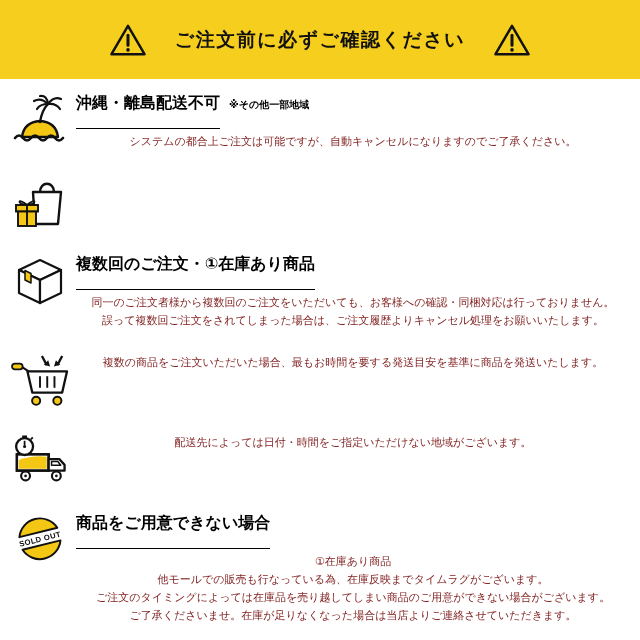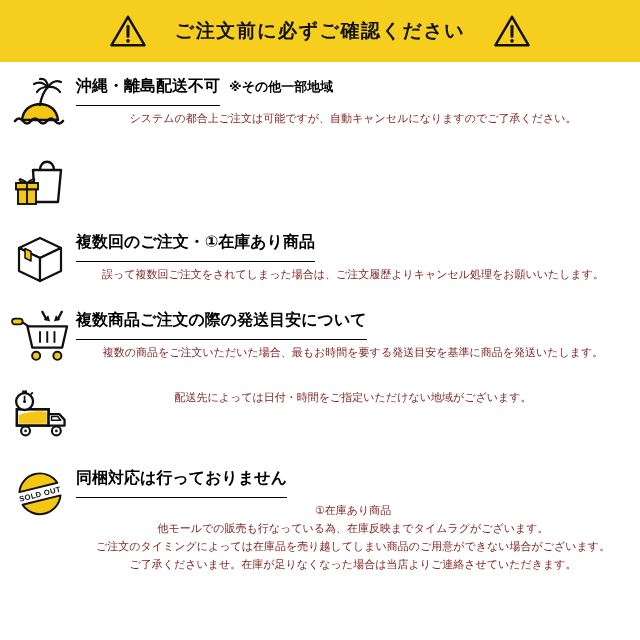--- a/index.html
+++ b/index.html
@@ -3,35 +3,35 @@
 <meta charset="utf-8">
 <style>
   * { box-sizing: border-box; }
   html, body { margin: 0; padding: 0; }
   body {
     width: 640px; height: 640px; background: #ffffff;
     font-family: "Liberation Sans", "DejaVu Sans", sans-serif;
     color: #222; overflow: hidden;
   }
   .banner {
-    height: 62px; background: #F6CE1E;
+    height: 79px; background: #F6CE1E;
     display: flex; align-items: center; justify-content: center; gap: 28px;
   }
   .banner-title { font-size: 19px; font-weight: bold; color: #111; letter-spacing: 1.5px; }
   .content { padding: 12px 10px 0 10px; }
   .row { display: flex; align-items: flex-start; margin-bottom: 24px; }
   .row:last-child { margin-bottom: 0; }
   .icon-box { flex: 0 0 60px; width: 60px; display: flex; justify-content: center; padding-top: 2px; }
   .txt { flex: 1; padding-left: 6px; }
   .title-line { margin-bottom: 3px; line-height: 23px; }
   .sec-title {
     font-size: 16px; font-weight: bold; color: #000;
-    display: inline-block; border-bottom: 1.7px solid #000; padding-bottom: 8px;
+    display: inline-block; border-bottom: 1.7px solid #000; padding-bottom: 14px;
   }
-  .sec-suffix { font-size: 13px; font-weight: bold; color: #000; margin-left: 9px; }
+  .sec-suffix { font-size: 10px; font-weight: bold; color: #000; margin-left: 9px; }
   .line { font-size: 11px; line-height: 18px; color: #7f1d1d; text-align: center; }
   .pgap { height: 12px; }
   svg { display: block; }
 </style>
 </head>
 <body>
 
 <div>
 
   <div class="banner">
@@ -95,20 +95,21 @@
           <path d="M27 6 L48 16 L27 26 L6 16 Z" fill="#fff" stroke="#111" stroke-width="2.2" stroke-linejoin="round"></path>
           <path d="M6 16 V39 L27 49 V26 Z" fill="#fff" stroke="#111" stroke-width="2.2" stroke-linejoin="round"></path>
           <path d="M48 16 V39 L27 49 V26 Z" fill="#fff" stroke="#111" stroke-width="2.2" stroke-linejoin="round"></path>
           <path d="M12 16.5 L18 19.5 L18 29 L12 26 Z" fill="#F3C713" stroke="#111" stroke-width="1.5" stroke-linejoin="round"></path>
         </svg>
       </div>
       <div class="txt">
         <div class="title-line">
           <span class="sec-title">複数回のご注文・①在庫あり商品</span>
         </div>
+        <div class="line">同一のご注文者様から複数回のご注文をいただいても、お客様への確認・同梱対応は行っておりません。</div>
         <div class="line">誤って複数回ご注文をされてしまった場合は、ご注文履歴よりキャンセル処理をお願いいたします。</div>
       </div>
     </div>
 
     <div class="row">
       <div class="icon-box">
         <svg width="58" height="54" viewBox="0 0 60 56">
           <rect x="1" y="9" width="11" height="6" rx="3" fill="#F3C713" stroke="#111" stroke-width="1.8"></rect>
           <line x1="11.5" y1="12.5" x2="19" y2="17.5" stroke="#111" stroke-width="2.2"></line>
           <path d="M32 1 L37 10.5" stroke="#111" stroke-width="2.4" fill="none"></path>
@@ -117,23 +118,20 @@
           <polygon points="51,10 44.5,12 46.5,5.5" fill="#111"></polygon>
           <path d="M17 17 H58 L53 39 H22 Z" fill="#fff" stroke="#111" stroke-width="2.4" stroke-linejoin="round"></path>
           <line x1="30" y1="22" x2="30" y2="34" stroke="#111" stroke-width="2"></line>
           <line x1="37.5" y1="22" x2="37.5" y2="34" stroke="#111" stroke-width="2"></line>
           <line x1="45" y1="22" x2="45" y2="34" stroke="#111" stroke-width="2"></line>
           <circle cx="26" cy="47.5" r="4.2" fill="#F3C713" stroke="#111" stroke-width="2"></circle>
           <circle cx="48" cy="47.5" r="4.2" fill="#F3C713" stroke="#111" stroke-width="2"></circle>
         </svg>
       </div>
       <div class="txt">
-        <div class="title-line">
-          <span class="sec-title">複数商品ご注文の際の発送目安について</span>
-        </div>
         <div class="line">複数の商品をご注文いただいた場合、最もお時間を要する発送目安を基準に商品を発送いたします。</div>
       </div>
     </div>
 
     <div class="row">
       <div class="icon-box">
         <svg width="58" height="52" viewBox="0 0 60 54">
           <rect x="6" y="20" width="33" height="17" fill="#fff" stroke="#111" stroke-width="2.4"></rect>
           <path d="M8 26 Q22 21 37 22.5 L37 35 H8 Z" fill="#F3C713"></path>
           <rect x="6" y="20" width="33" height="17" fill="none" stroke="#111" stroke-width="2.4"></rect>
@@ -160,21 +158,21 @@
         <svg width="54" height="52" viewBox="0 0 54 54">
           <g transform="rotate(-14 27 27)">
             <path d="M6.7 20 A21.5 21.5 0 0 1 47.3 20 Z" fill="#F3C713" stroke="#111" stroke-width="2" stroke-linejoin="round"></path>
             <path d="M6.7 33.5 A21.5 21.5 0 0 0 47.3 33.5 Z" fill="#F3C713" stroke="#111" stroke-width="2" stroke-linejoin="round"></path>
             <text x="27" y="29.8" text-anchor="middle" font-size="8" font-weight="bold" fill="#111" letter-spacing="0.4" font-family="Liberation Sans, sans-serif">SOLD OUT</text>
           </g>
         </svg>
       </div>
       <div class="txt">
         <div class="title-line">
-          <span class="sec-title">同梱対応は行っておりません</span>
+          <span class="sec-title">商品をご用意できない場合</span>
         </div>
         <div class="line">①在庫あり商品</div>
         <div class="line">他モールでの販売も行なっている為、在庫反映までタイムラグがございます。</div>
         <div class="line">ご注文のタイミングによっては在庫品を売り越してしまい商品のご用意ができない場合がございます。</div>
         <div class="line">ご了承くださいませ。在庫が足りなくなった場合は当店よりご連絡させていただきます。</div>
         <div class="pgap"></div>
 
       </div>
     </div>
 

